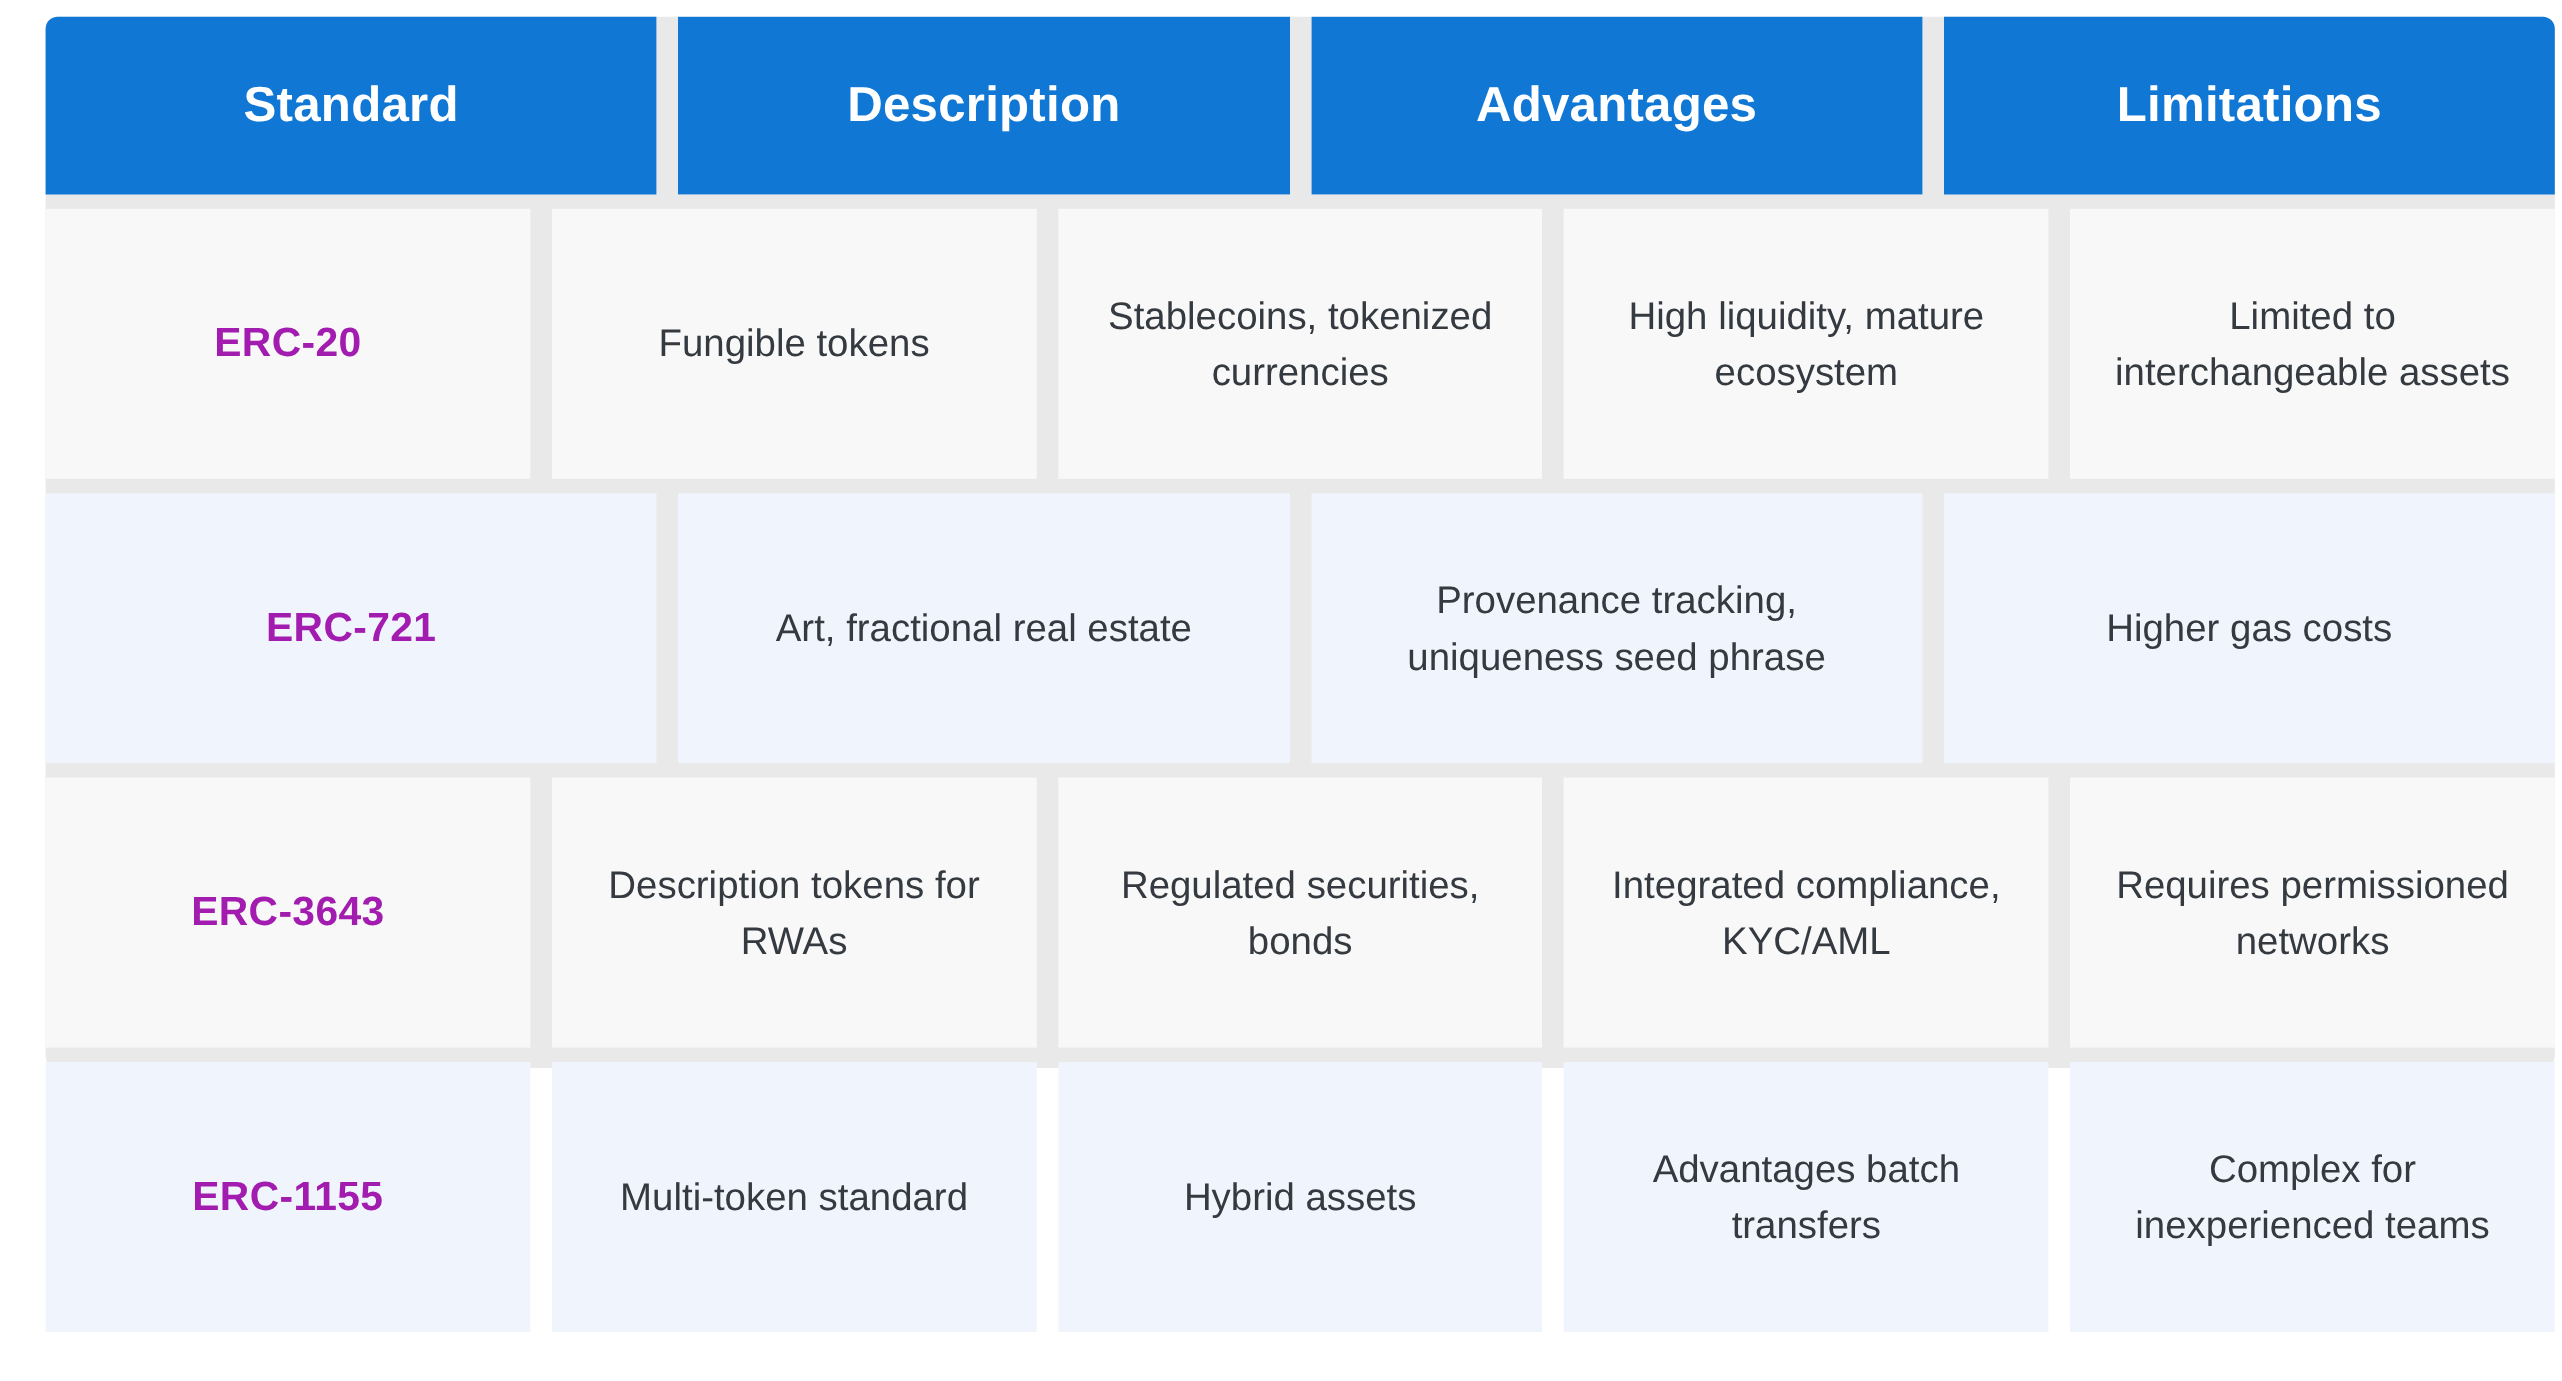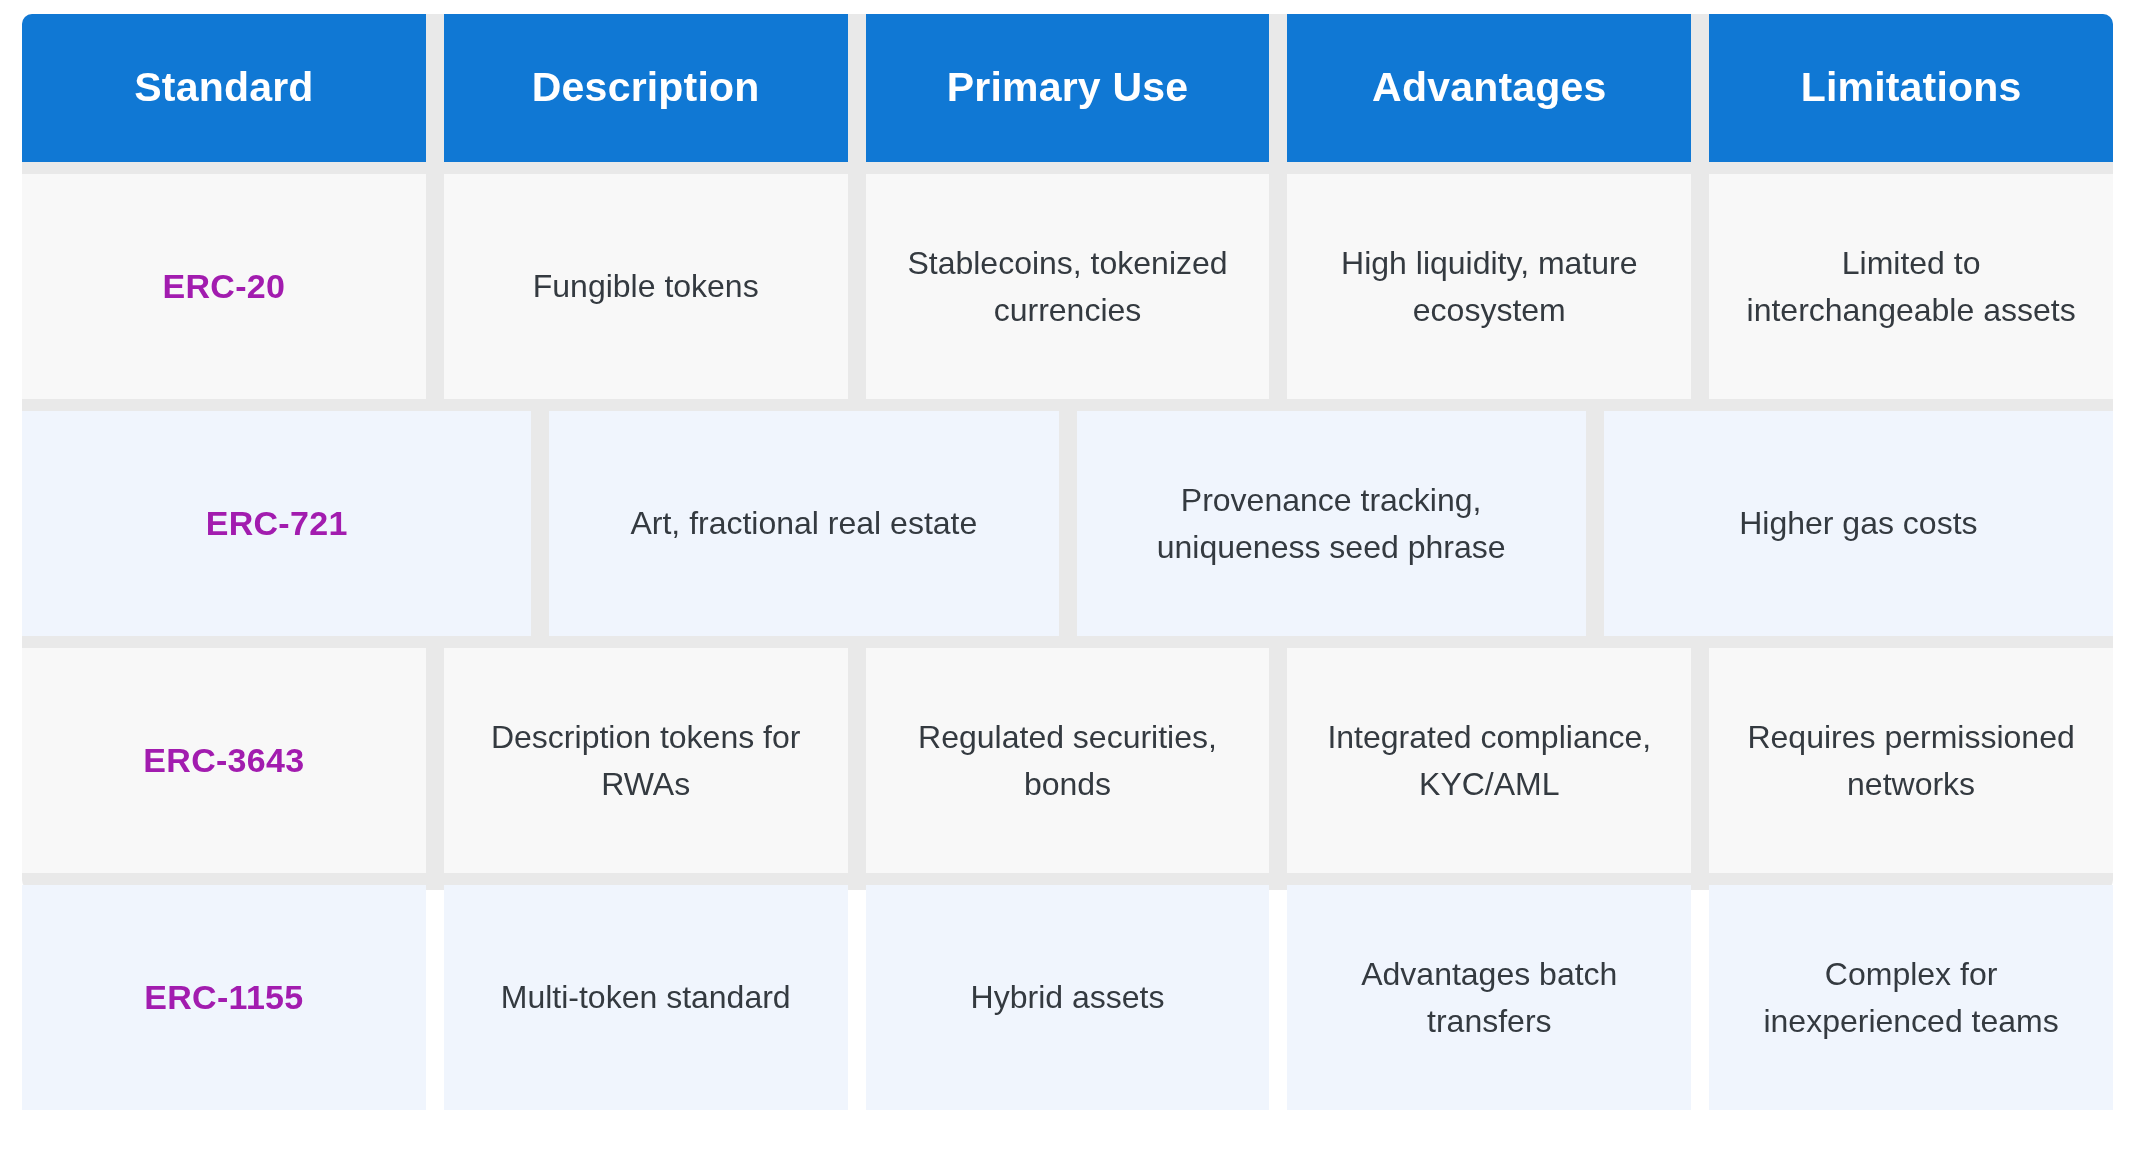--- a/index.html
+++ b/index.html
@@ -15,21 +15,21 @@
     position: relative;
     width: 2135px;
     height: 1151px;
     background: #ffffff;
     overflow: hidden;
   }
 
   
   .table-shell {
     position: absolute;
-    left: 22px;
+    left: 38px;
     top: 14px;
     width: 2091px;
     height: 876px;
     background: #e9e9e9;
     border-radius: 10px;
   }
 
   
   .header-row {
     position: absolute;
@@ -116,23 +116,20 @@
   <div class="table-shell">
 
     <div class="header-row">
       <div class="header-cell">
         <span class="label">Standard</span>
       </div>
       <div class="header-cell">
         <span class="label">Description</span>
       </div>
       <div class="header-cell">
-        <span class="label">Primary Use</span>
-      </div>
-      <div class="header-cell">
         <span class="label">Advantages</span>
       </div>
       <div class="header-cell">
         <span class="label">Limitations</span>
       </div>
     </div>
 
     <div class="body-rows">
 
       <div class="data-row row-odd">

